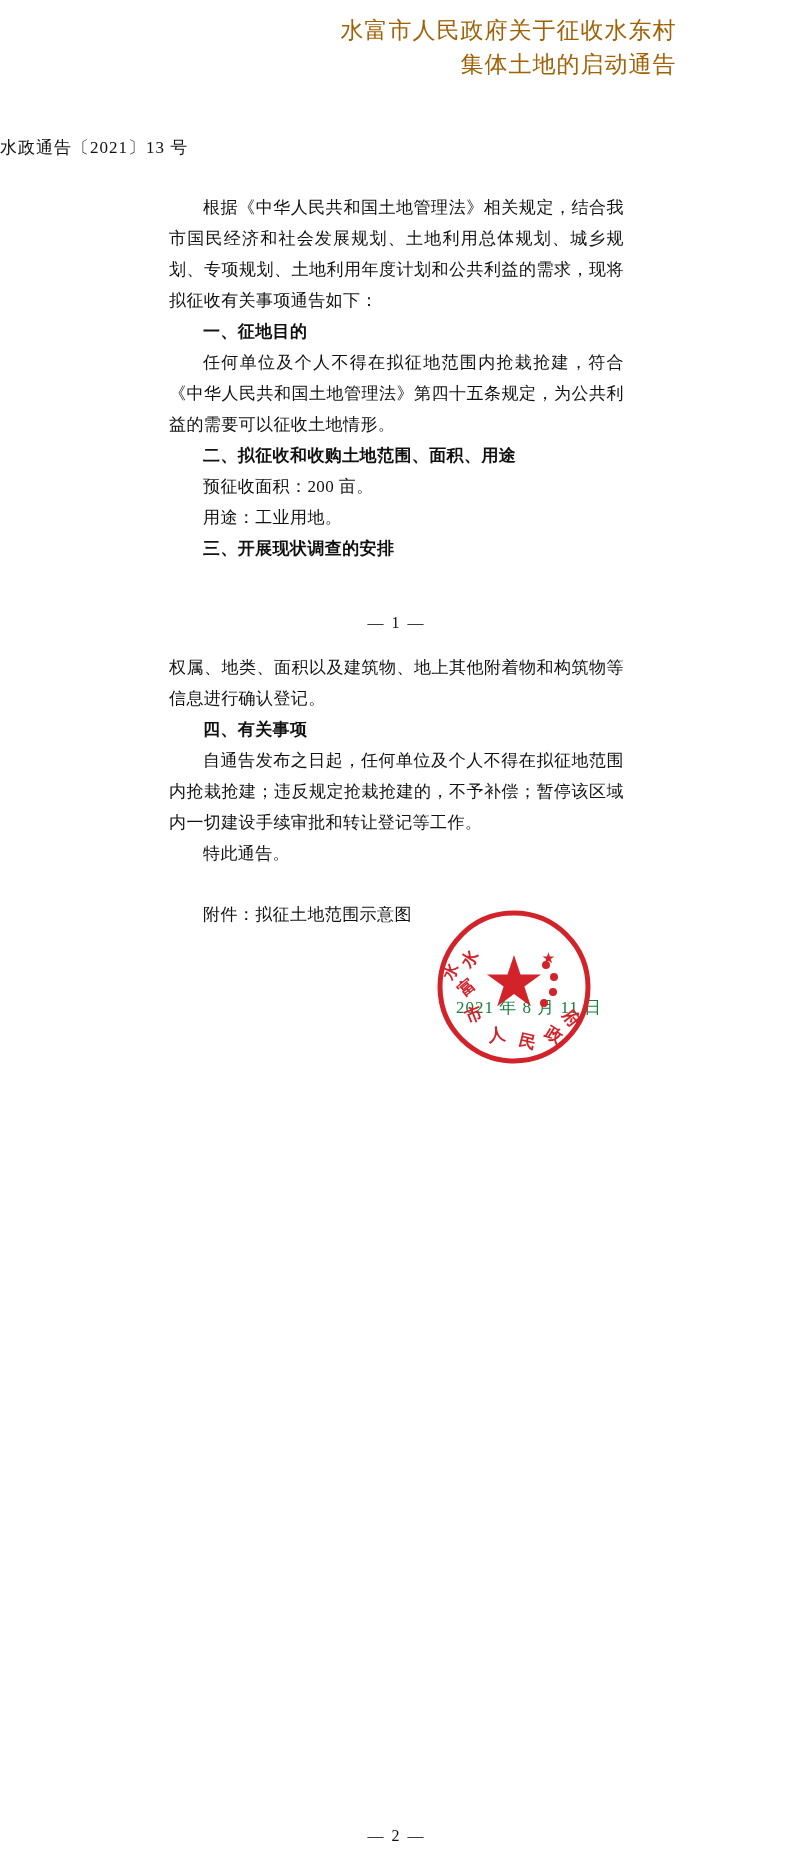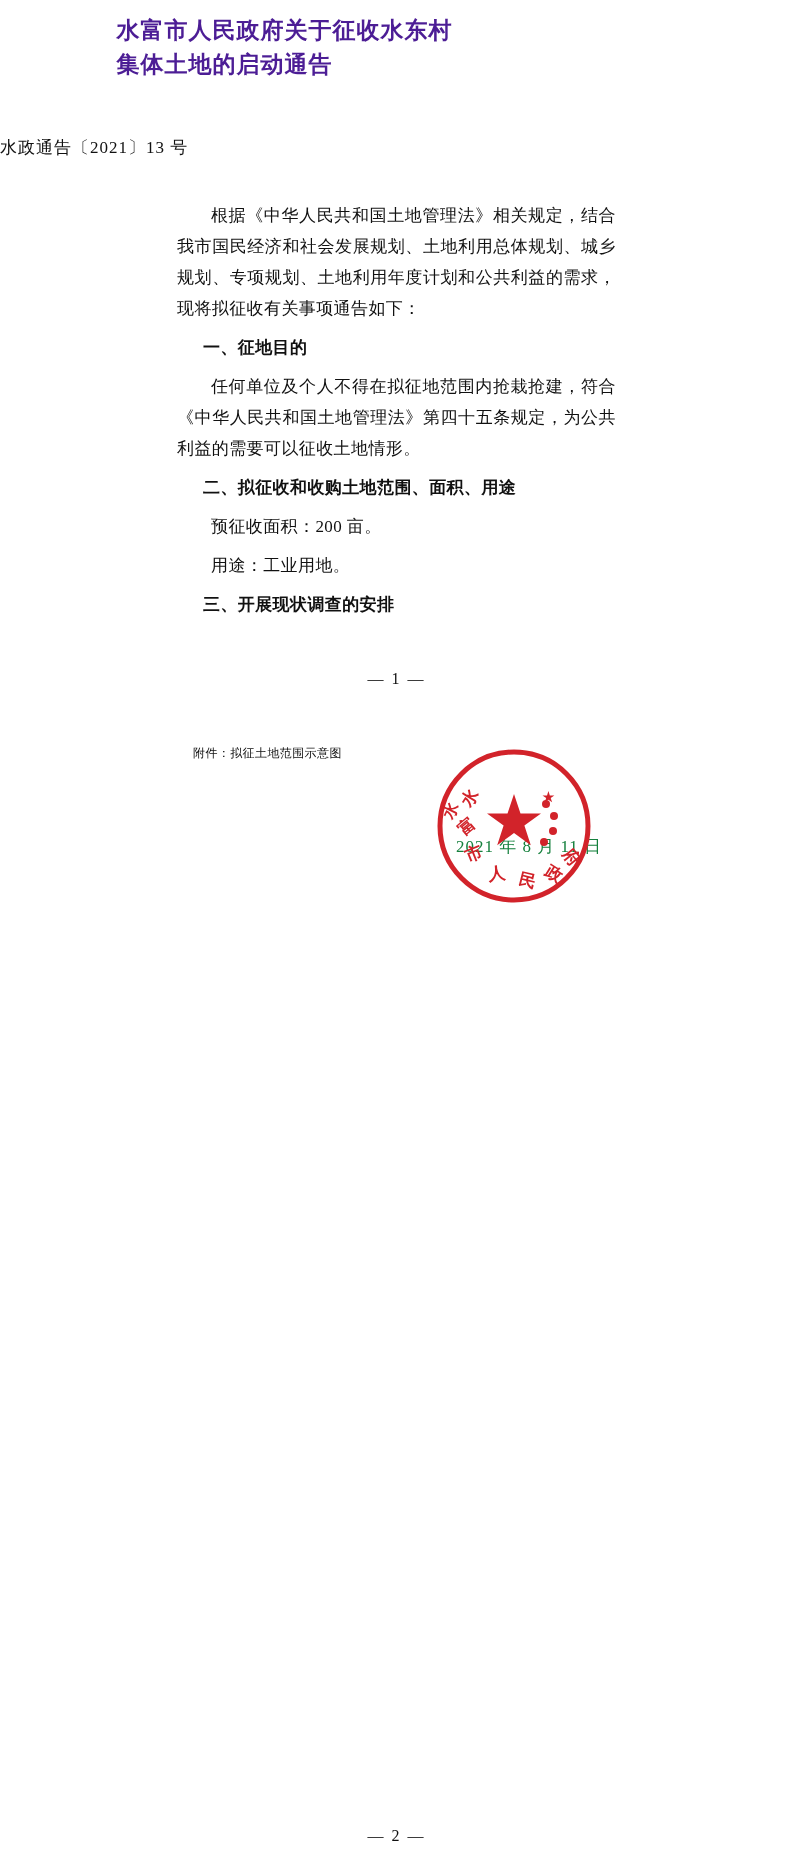--- a/index.html
+++ b/index.html
@@ -15,43 +15,43 @@
     position: relative;
   }
   .page {
     width: 793px;
     min-height: 1849px;
     position: relative;
     box-sizing: border-box;
     padding: 0;
   }
   .doc-title {
-    text-align: left;
-    font-weight: bold;
+    text-align: right;
+    font-weight: normal;
     font-size: 23px;
     line-height: 34px;
-    color: #4c1d95;
+    color: #a16207;
     margin: 14px auto 0 auto;
     width: 560px;
     letter-spacing: 1px;
   }
   .doc-number {
     font-size: 17px;
     line-height: 28px;
     margin-top: 52px;
     letter-spacing: 1px;
     color: #111111;
   }
   .body-block {
     width: 455px;
     margin: 0 auto;
     padding-top: 30px;
   }
   p.para {
-    margin: 8px;
+    margin: 0;
     font-size: 17px;
     line-height: 31px;
     text-align: justify;
     text-justify: inter-ideograph;
     text-indent: 2em;
     color: #111111;
     letter-spacing: 0.4px;
   }
   p.heading {
     margin: 0;
@@ -76,21 +76,21 @@
     height: 14px;
   }
   .attachment-block {
     width: 455px;
     margin: 0 auto;
     padding-top: 30px;
     position: relative;
   }
   p.attachment {
     margin: 0;
-    font-size: 12px;
+    font-size: 17px;
     line-height: 31px;
     text-indent: 2em;
     color: #111111;
     letter-spacing: 0.4px;
   }
   .sign-date {
     margin: 0;
     font-size: 17px;
     line-height: 31px;
     text-align: right;
@@ -144,20 +144,26 @@
   </div>
 
   <div class="page-break-gap"></div>
 
   <div class="body-block" style="padding-top:0">
     <div class="page-number">— 1 —</div>
   </div>
 
   <div class="after-break-gap"></div>
 
+  <div class="body-block" style="padding-top:0">
+    <p class="para" style="text-indent:0">权属、地类、面积以及建筑物、地上其他附着物和构筑物等信息进行确认登记。</p>
+    <p class="heading">四、有关事项</p>
+    <p class="para">自通告发布之日起，任何单位及个人不得在拟征地范围内抢栽抢建；违反规定抢栽抢建的，不予补偿；暂停该区域内一切建设手续审批和转让登记等工作。</p>
+    <p class="para">特此通告。</p>
+  </div>
 
   <div class="attachment-block">
     <p class="attachment">附件：拟征土地范围示意图</p>
 
     <div class="seal">
       <svg viewBox="0 0 160 160" width="160" height="160" aria-hidden="true">
         <circle cx="80" cy="80" r="74" fill="none" stroke="#d2232a" stroke-width="5"></circle>
         <path d="M80 48 l6.5 19.5 h20.5 l-16.6 12.1 6.4 19.6 L80 87.1 63.2 99.2 l6.4 -19.6 L53 67.5 h20.5 Z" fill="#d2232a"></path>
         <path d="M104 46 l2.6 7.8 h8.2 l-6.6 4.8 2.5 7.8 -6.7 -4.8 -6.6 4.8 2.5 -7.8 -6.6 -4.8 h8.2 Z" fill="#d2232a" transform="scale(0.55) translate(104 36)"></path>
         <circle cx="112" cy="58" r="4" fill="#d2232a"></circle>

